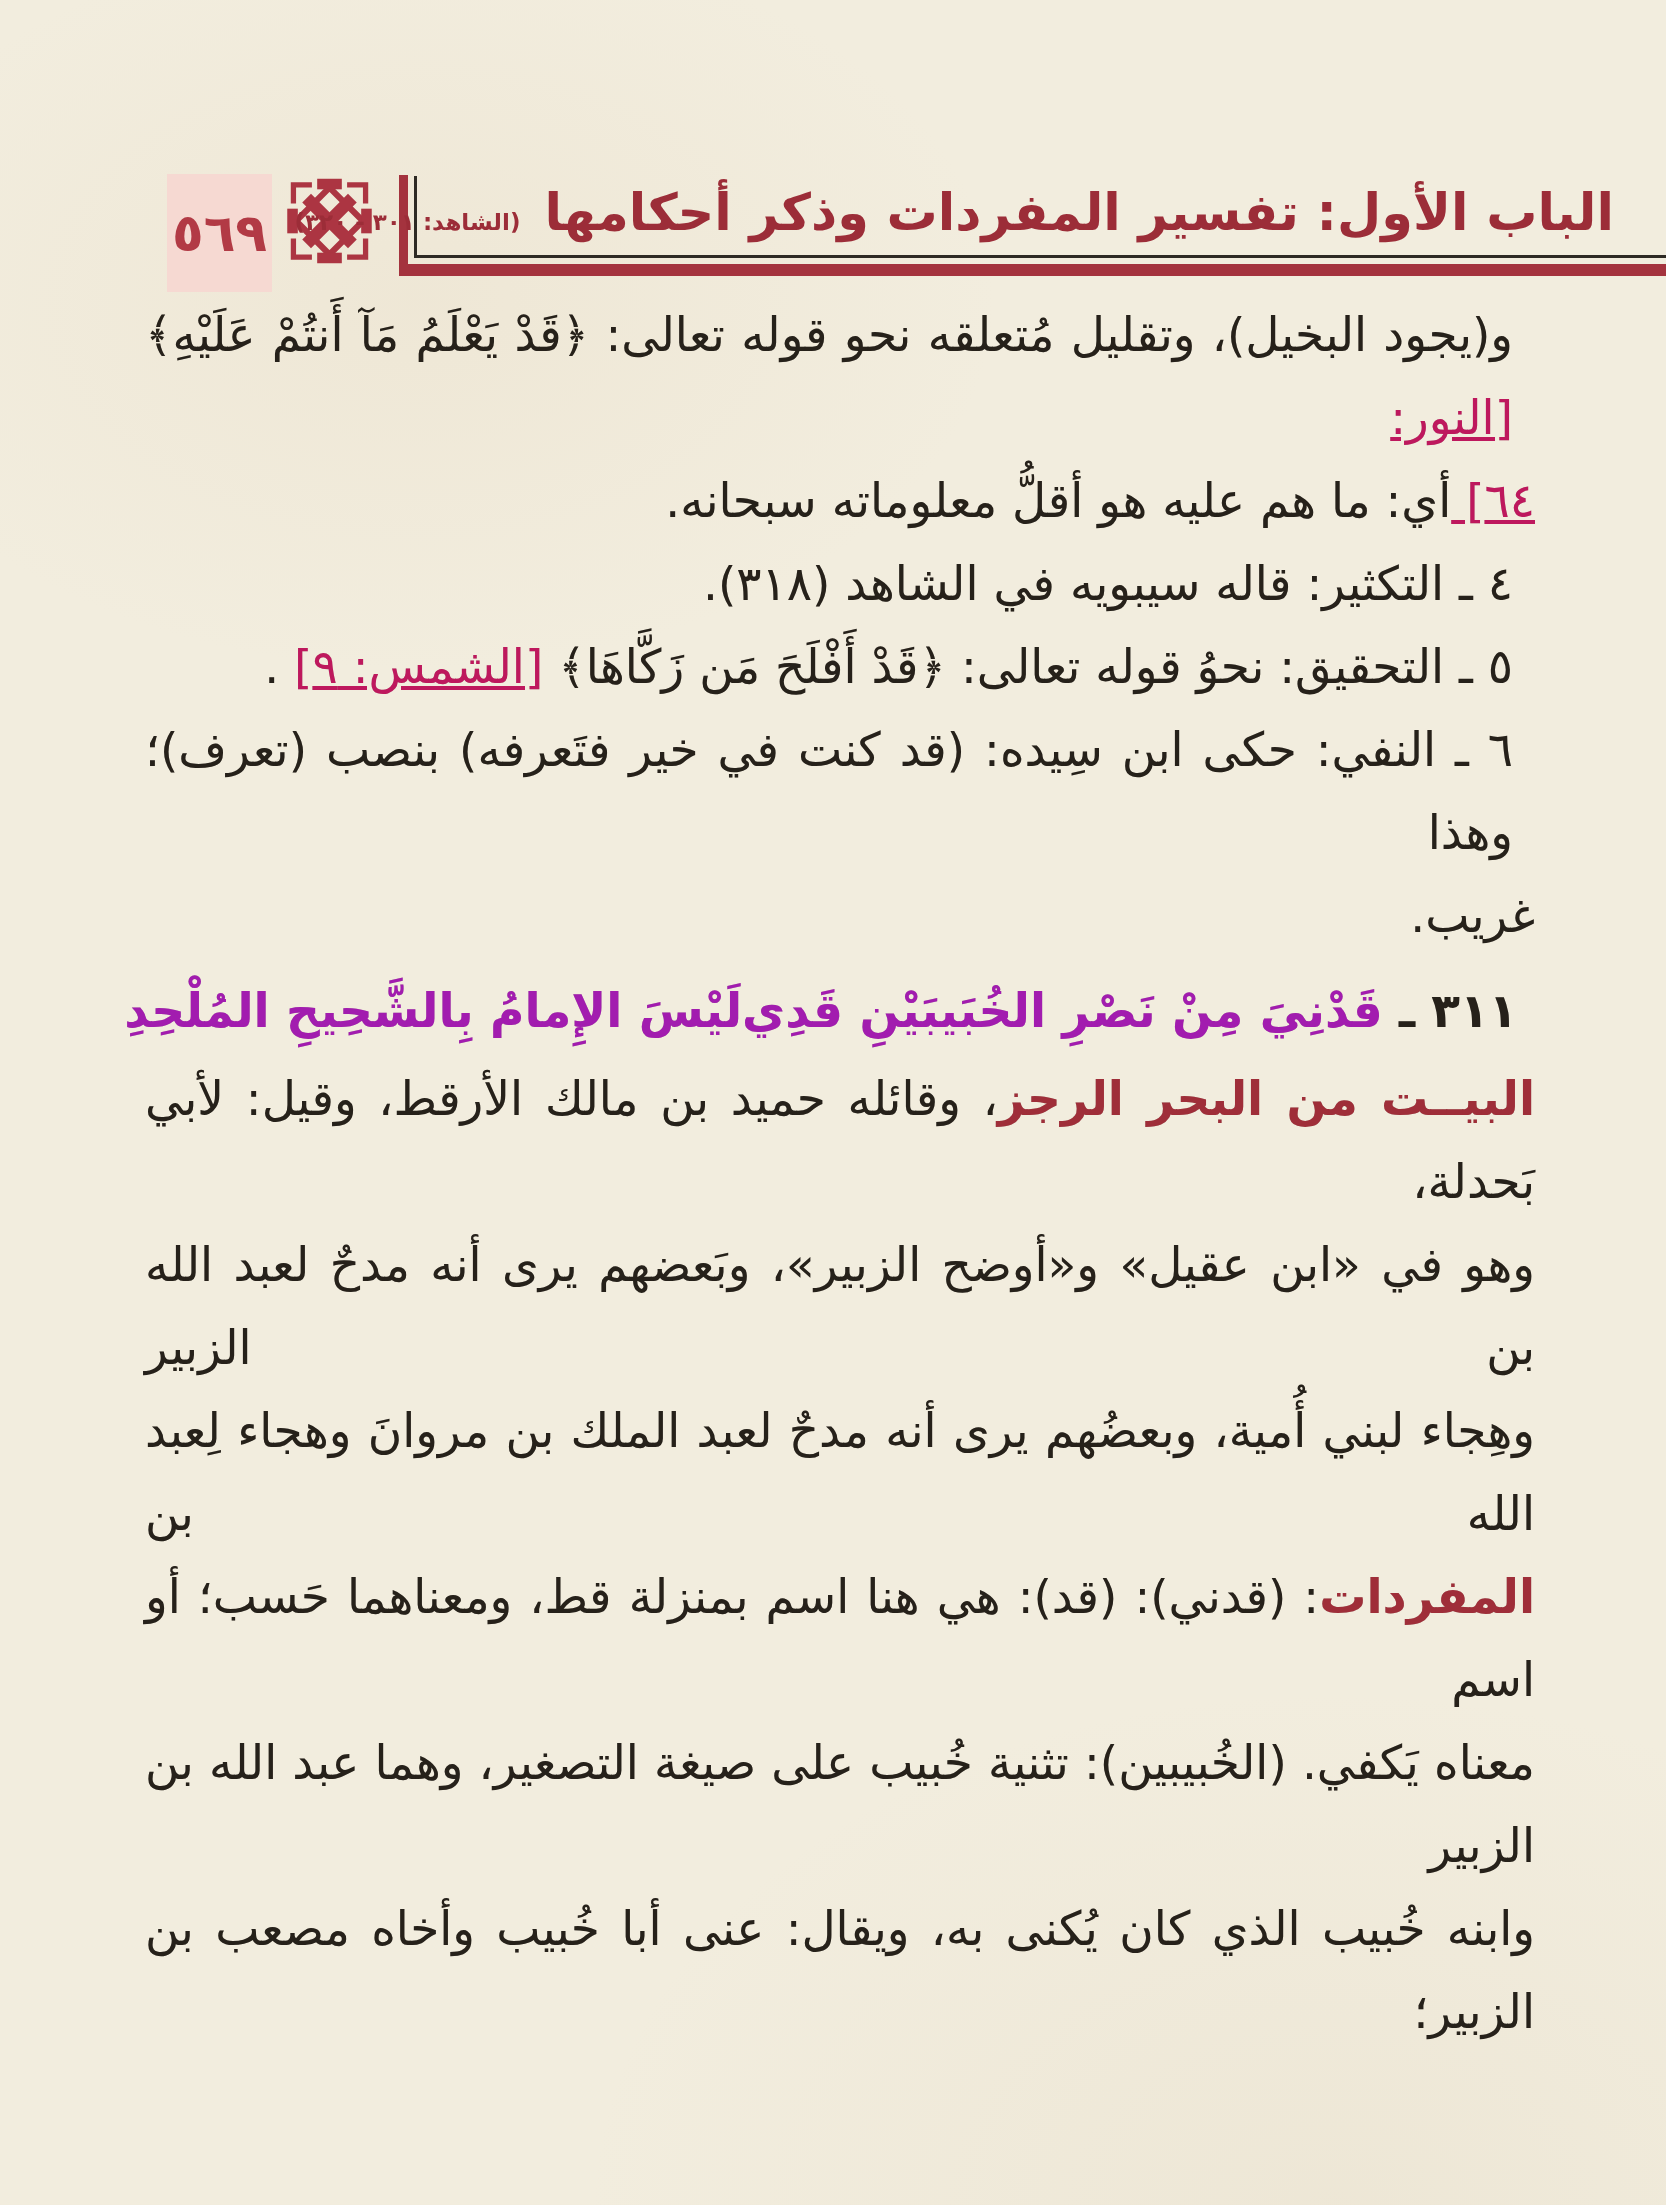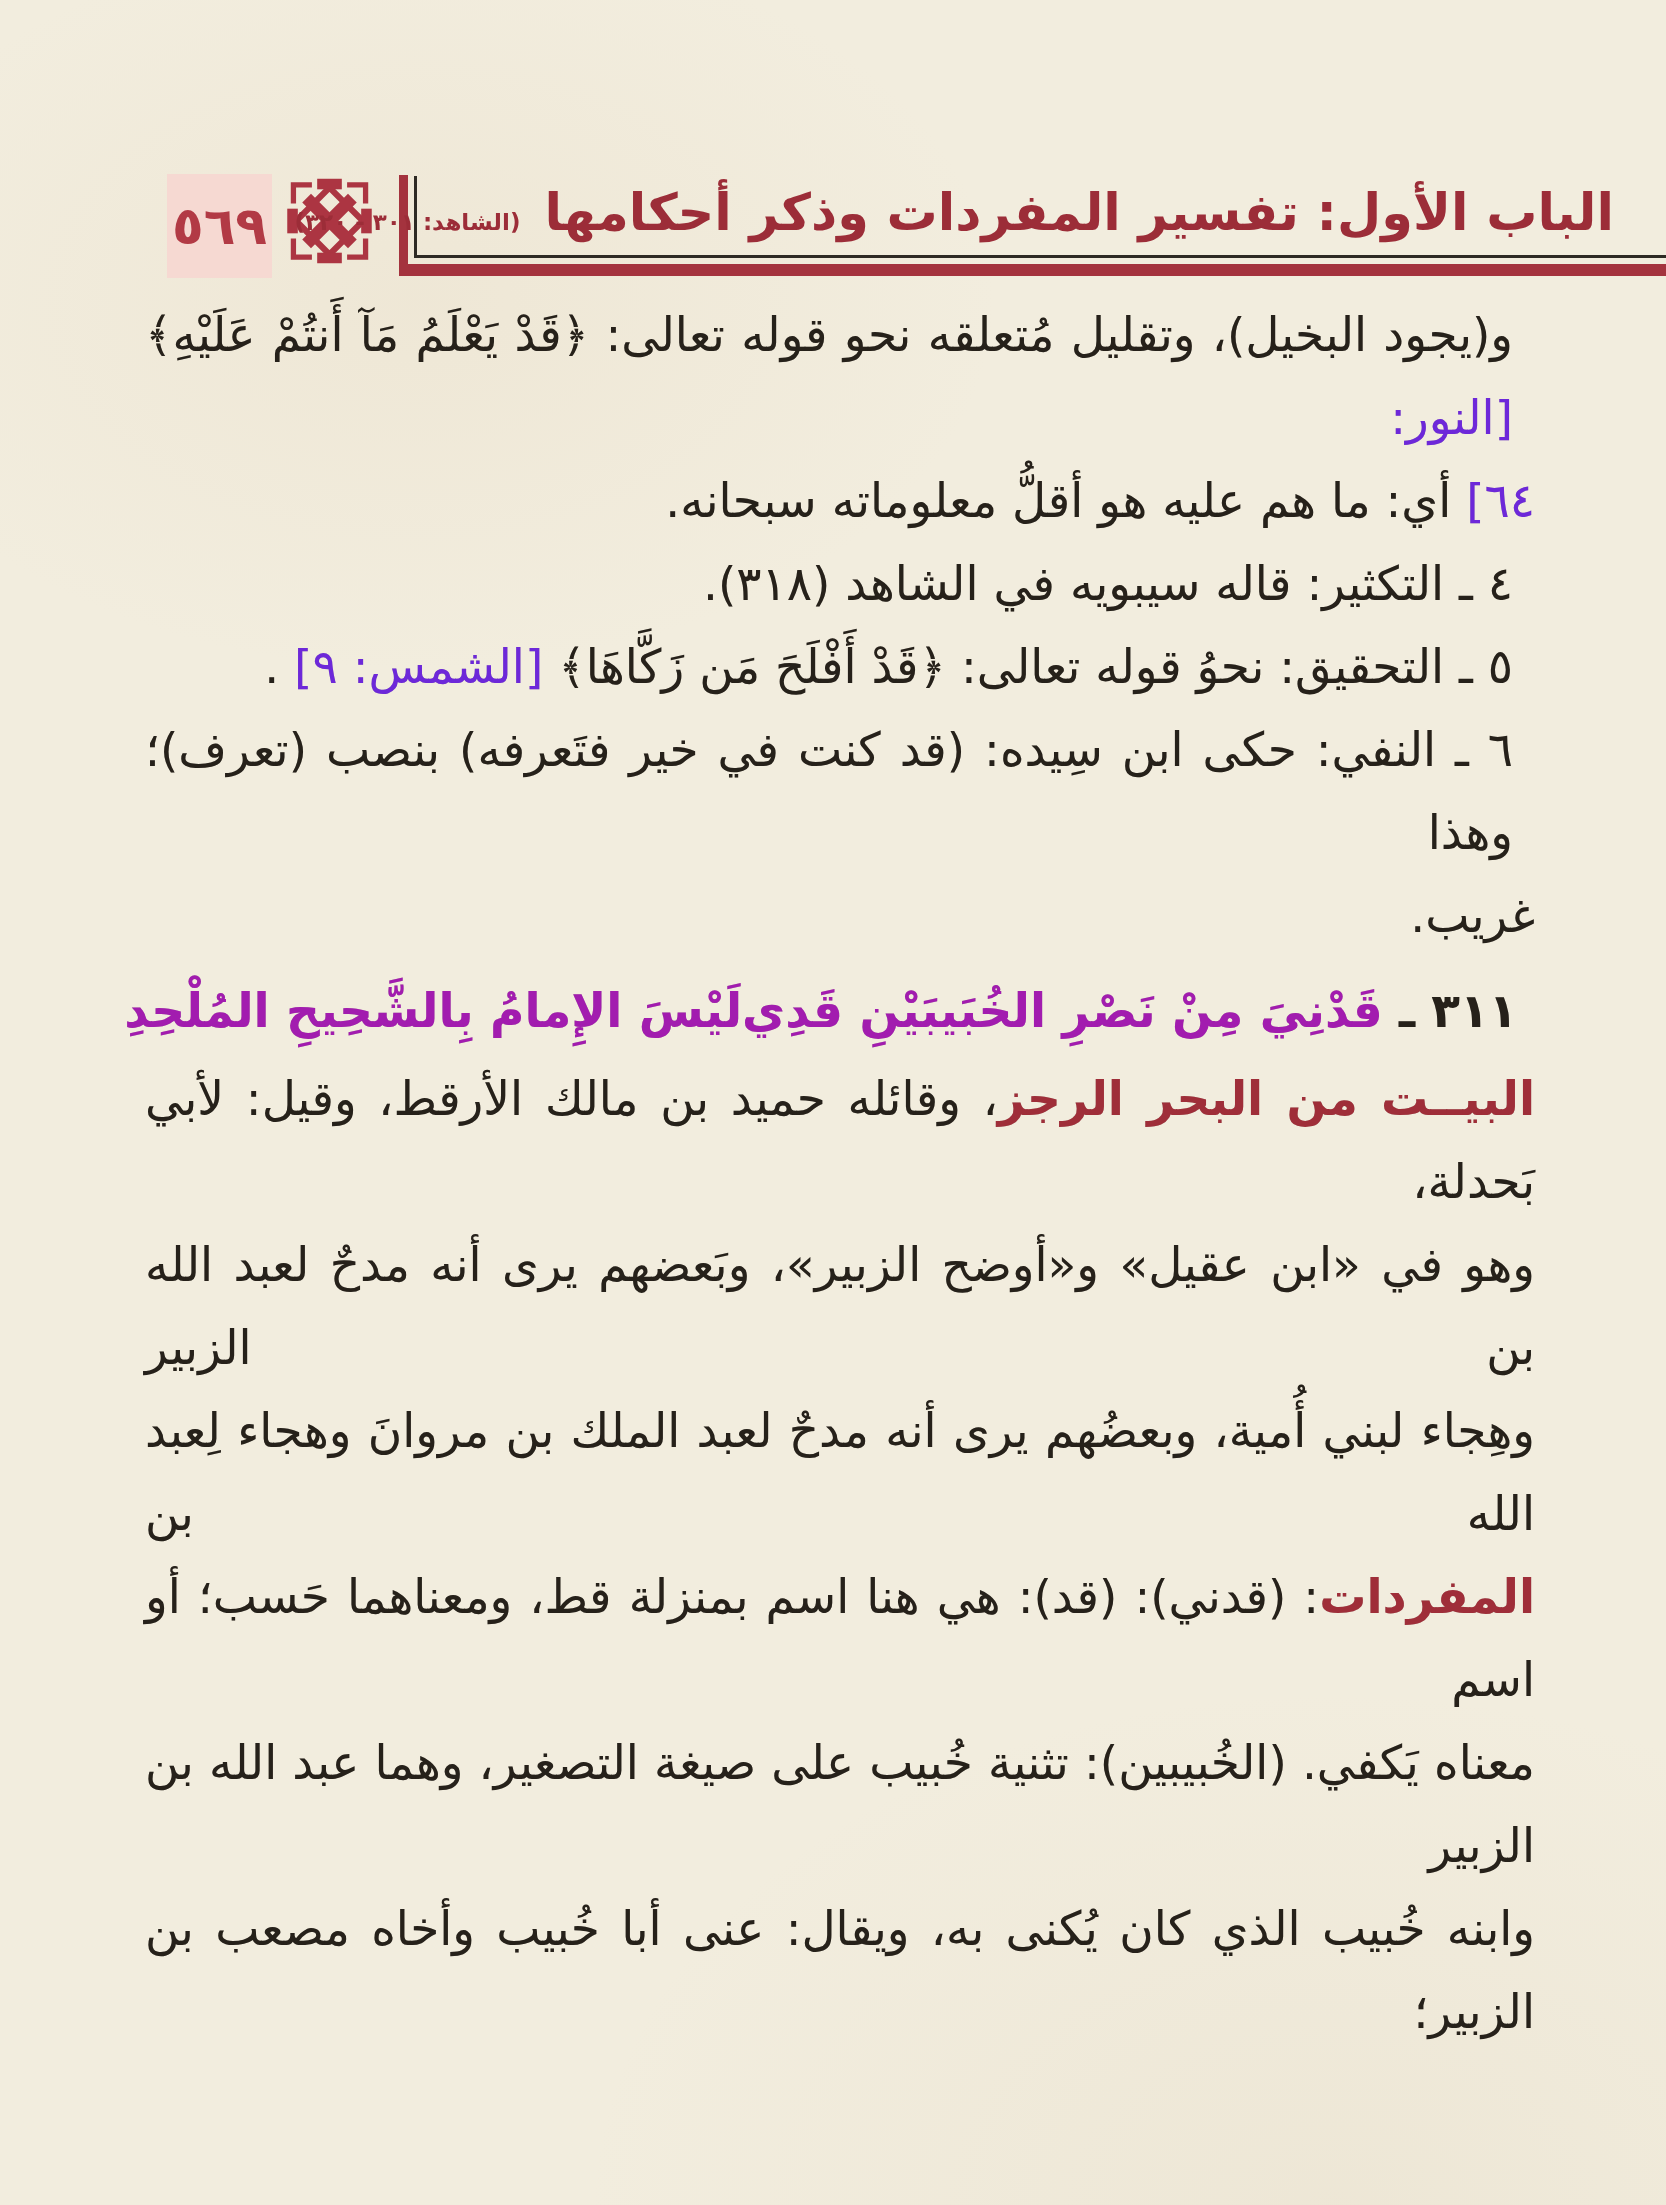--- a/index.html
+++ b/index.html
@@ -8,21 +8,21 @@
     background:
       radial-gradient(970px 617px at 25% 12%, rgba(226,210,184,.22), transparent 60%),
       radial-gradient(1147px 794px at 80% 88%, rgba(216,202,176,.18), transparent 65%),
       #f2edde;
     font-family:"DejaVu Sans", sans-serif;
   }
   .page{position:absolute;inset:0;}
 
   
   .pagenum-box{
-    position:absolute;left:167px;top:174px;width:105px;height:104px;
+    position:absolute;left:167px;top:174px;width:105px;height:118px;
     background:#f6d9d2;display:flex;align-items:center;justify-content:center;
   }
   .pagenum{font-size:52px;font-weight:700;color:#b23a45;line-height:1;}
   .star{position:absolute;left:285px;top:177px;width:89px;height:88px;}
   .vrule-red{position:absolute;left:399px;top:175px;width:9.3px;height:101px;background:#a4333e;}
   .vrule-black{position:absolute;left:414px;top:176px;width:2.6px;height:81px;background:#2e2a24;}
   .hrule-black{position:absolute;left:414px;top:255px;width:1253px;height:2.6px;background:#2e2a24;}
   .hrule-red{position:absolute;left:399px;top:264px;width:1267px;height:11.5px;background:#a4333e;}
   .header-line{
     position:absolute;top:180px;right:52px;direction:rtl;
@@ -34,21 +34,21 @@
   
   .content{
     position:absolute;top:293px;right:131px;width:1390px;
     direction:rtl;font-size:47px;line-height:83px;color:#26211a;
     text-shadow:0 0 0.4px rgba(38,33,26,.25);
   }
   .para{margin:0;}
   .line{text-align:right;}
   .line.fill{text-align:justify;text-align-last:justify;}
   .para.indent .line:first-child{padding-right:22px;}
-  .red{color:#6d28d9;}
+  .red{color:#be185d;text-decoration:underline;}
   .redbold{color:#9f2e39;font-weight:700;}
   .verse{display:flex;justify-content:space-between;align-items:baseline;white-space:nowrap;}
   .group{display:flex;align-items:baseline;}
   .v311{width:1211px;margin:11.5px 17.6px 5.3px auto;font-weight:700;}
   .v311 .hemi{color:#a21caf;}
   .v311 .vnum{color:#26211a;margin-left:16px;}
 </style>
 </head>
 <body>
 

